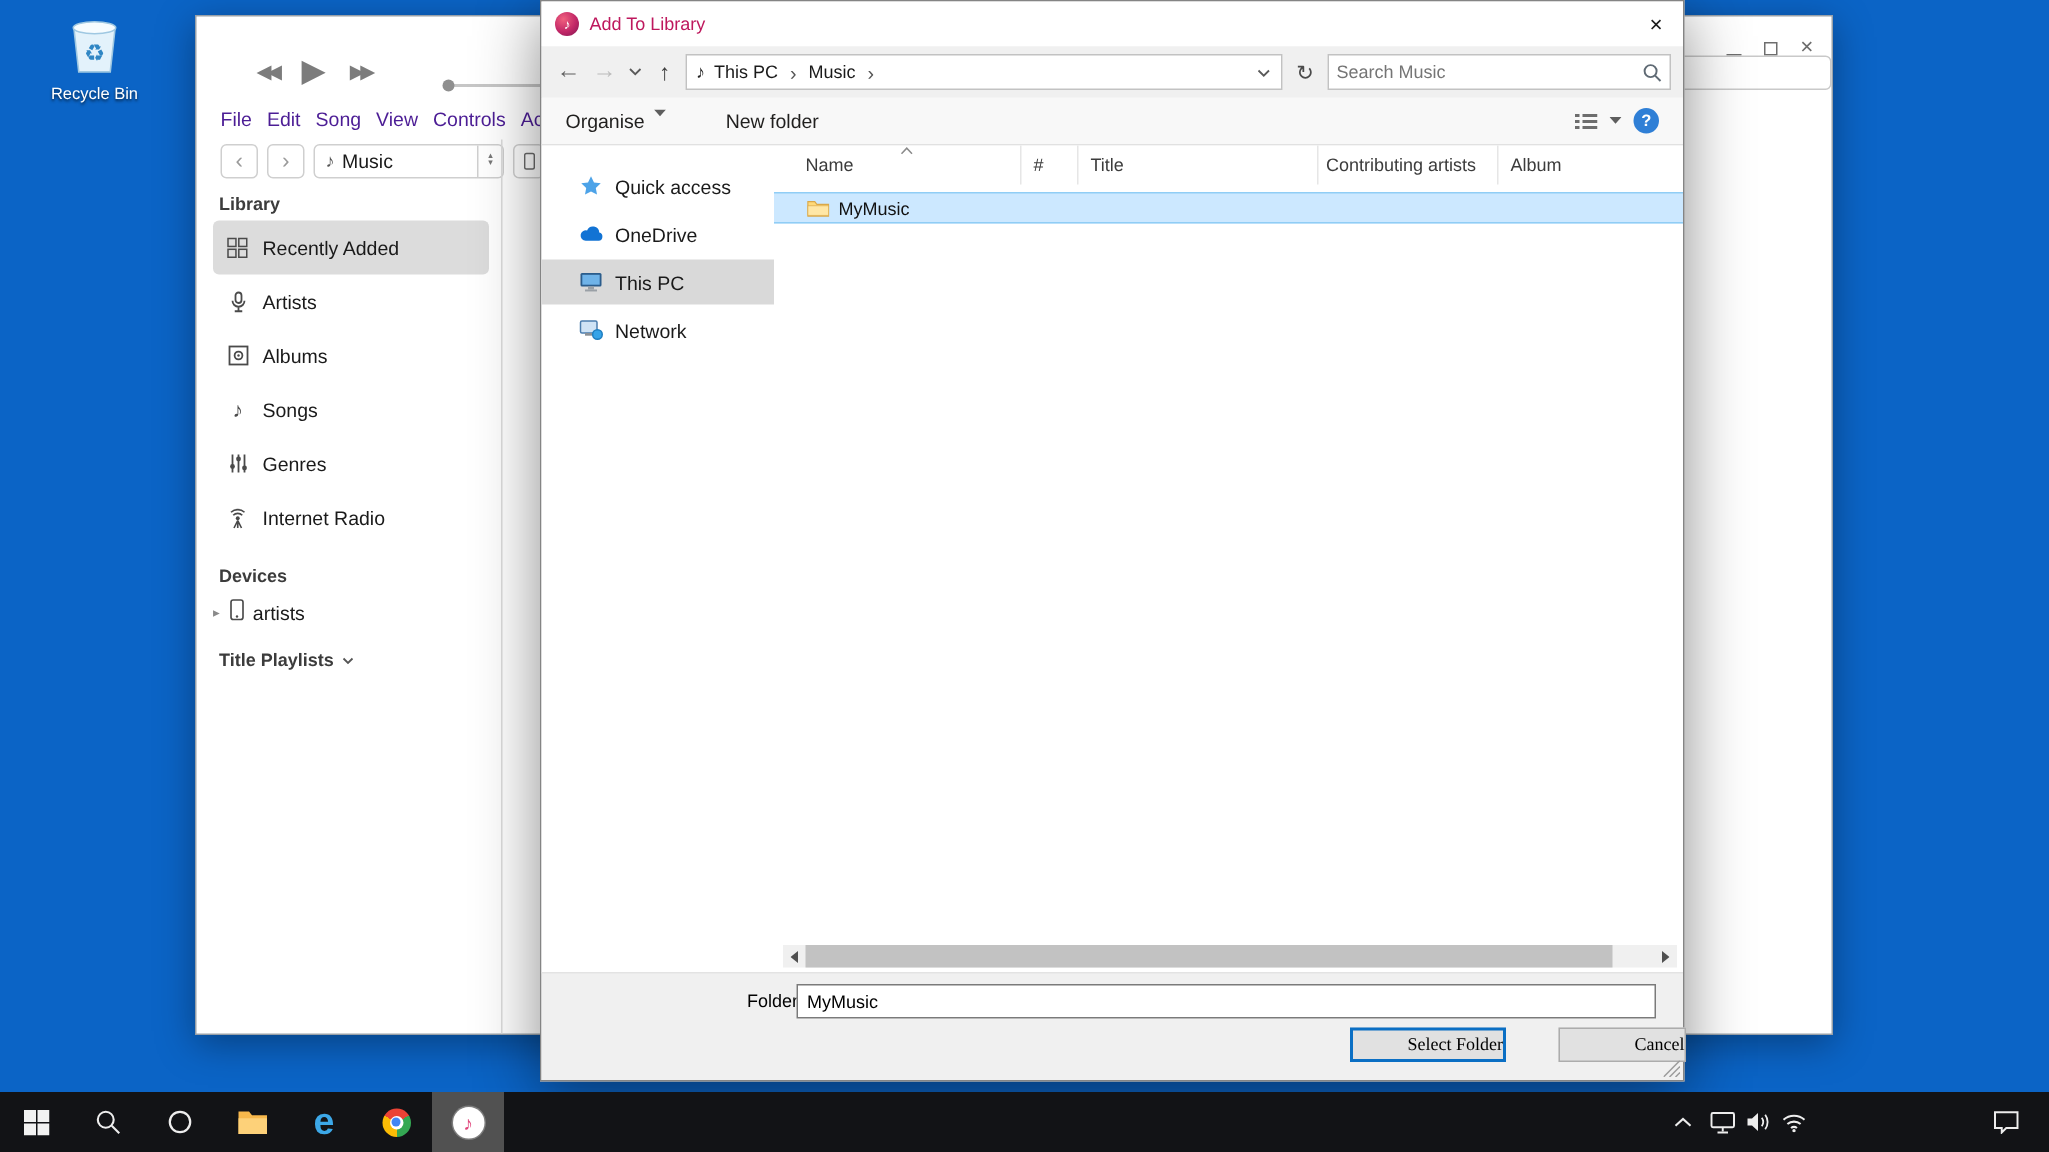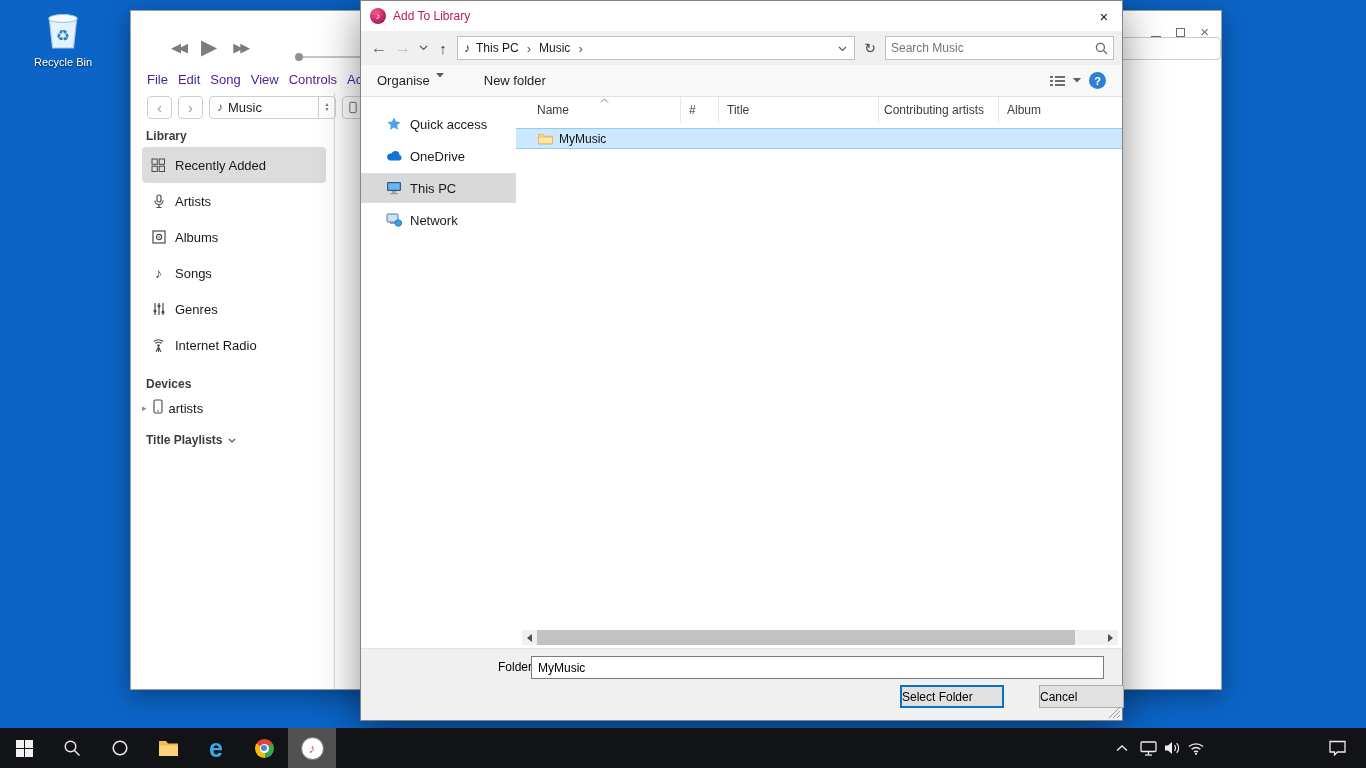--- a/index.html
+++ b/index.html
@@ -78,21 +78,21 @@
   .sortcaret{position:absolute;left:84px;top:1px}
   .filerow{height:21px;margin-top:5px;background:#cce8ff;border-top:1px solid #90cdf5;border-bottom:1px solid #90cdf5;display:flex;align-items:center;font-size:12px;color:#111}
   .filerow .ic{margin:0 6px 0 22px;display:flex}
   .hscroll{position:absolute;left:6px;right:4px;bottom:3px;height:15px;background:#f0f0f0;display:flex;align-items:center}
   .hs-arrow{width:15px;display:flex;justify-content:center;align-items:center}
   .hs-track{flex:1;height:15px;position:relative}
   .hs-thumb{position:absolute;left:0;top:0;height:15px;width:95%;background:#c2c2c2}
   .dlg-footer{position:absolute;left:0;right:0;bottom:0;height:72px;background:#f0f0f0;border-top:1px solid #e3e3e3}
   .f-label{position:absolute;left:137px;top:11px;font-size:12px;color:#000}
   .f-input{position:absolute;left:170px;top:7px;width:573px;height:23px;border:1px solid #7a7a7a;font-size:12px;font-family:inherit;padding-left:6px;outline:none;background:#fff}
-  .btn{position:absolute;top:36px;height:23px;font-size:12px;font-family:Liberation Sans, sans-serif;background:#e1e1e1;display:flex;align-items:center;justify-content:flex-start;color:#000}
+  .btn{position:absolute;top:36px;height:23px;font-size:12px;font-family:Liberation Serif, serif;background:#e1e1e1;display:flex;align-items:center;justify-content:flex-end;color:#000}
   .btn-select{left:539px;width:104px;border:2px solid #0b6fc4}
   .btn-cancel{left:678px;width:85px;border:1px solid #acacac}
   .grip{position:absolute;right:2px;bottom:2px}
 
   
   .taskbar{position:fixed;left:0;right:0;bottom:0;height:40px;background:#121316;display:flex;z-index:50}
   .tb-btn{width:48px;height:40px;display:flex;align-items:center;justify-content:center}
   .tb-btn.active{background:#515151}
   .edge-e{font-size:25px;font-weight:bold;color:#3ca8e8;line-height:25px}
   .chrome{width:19px;height:19px;border-radius:50%;background:conic-gradient(from -60deg,#ea4335 0 33%,#34a853 0 66%,#fbbc05 0 100%);position:relative}

